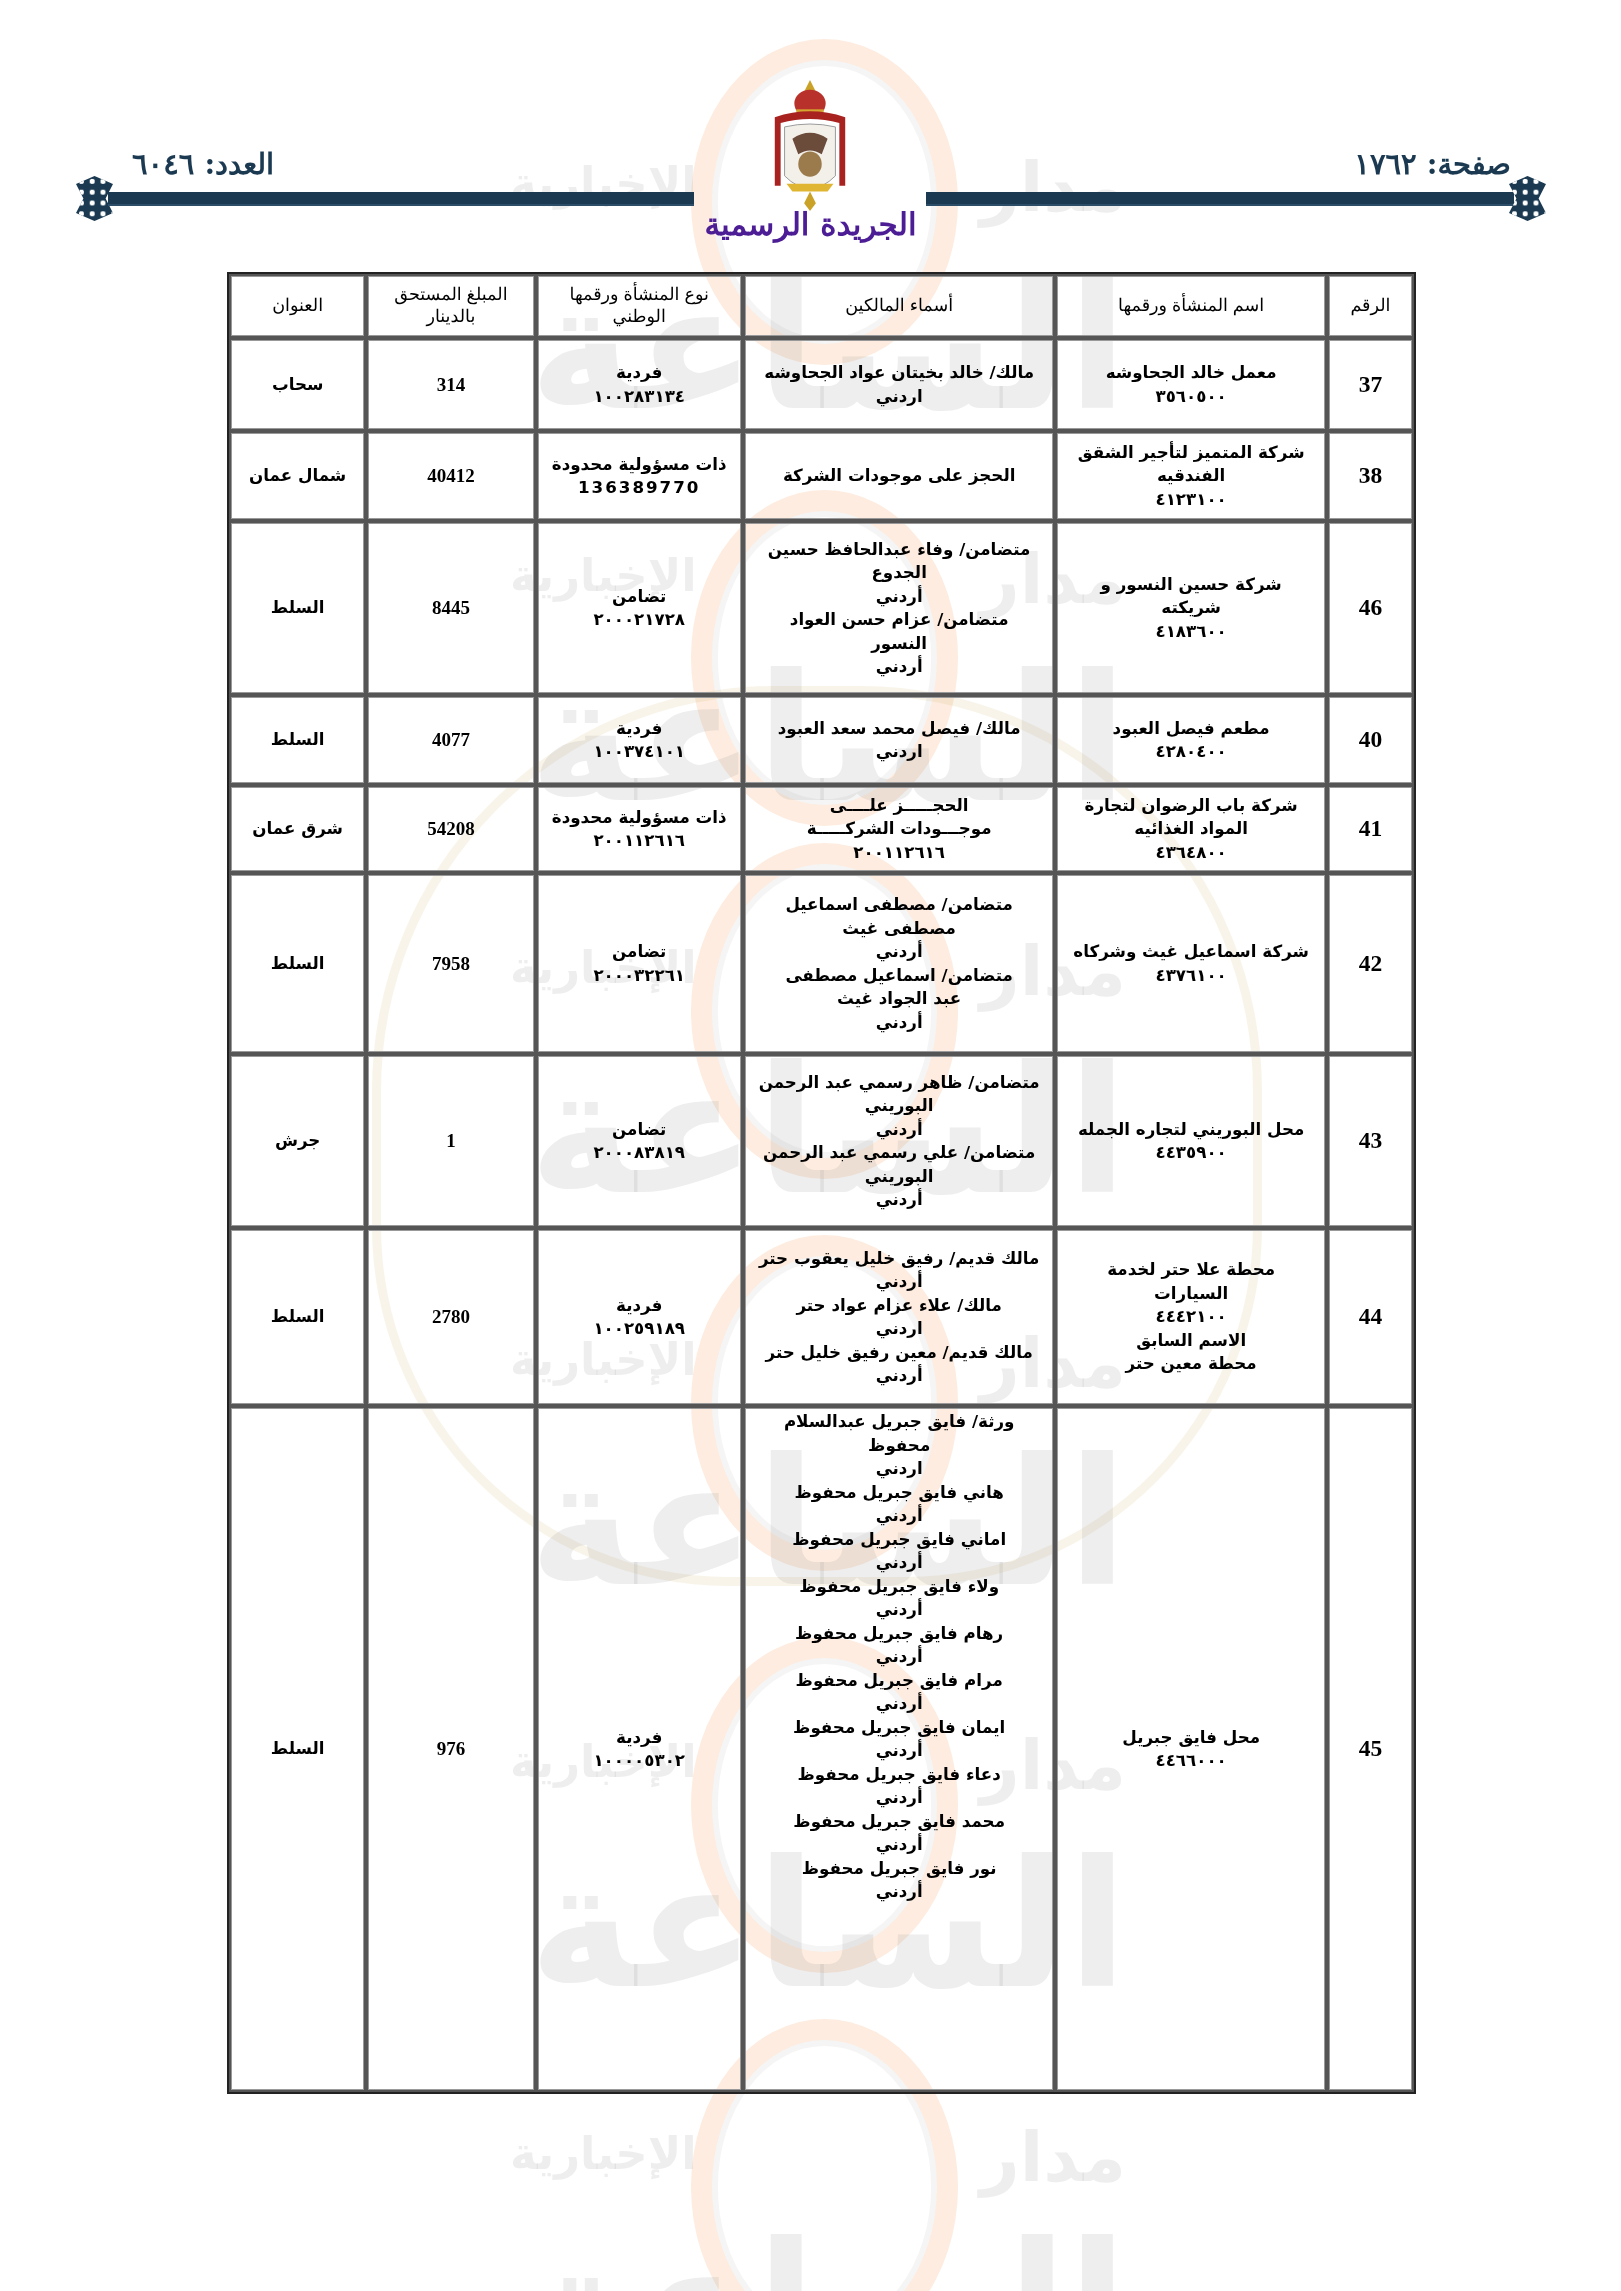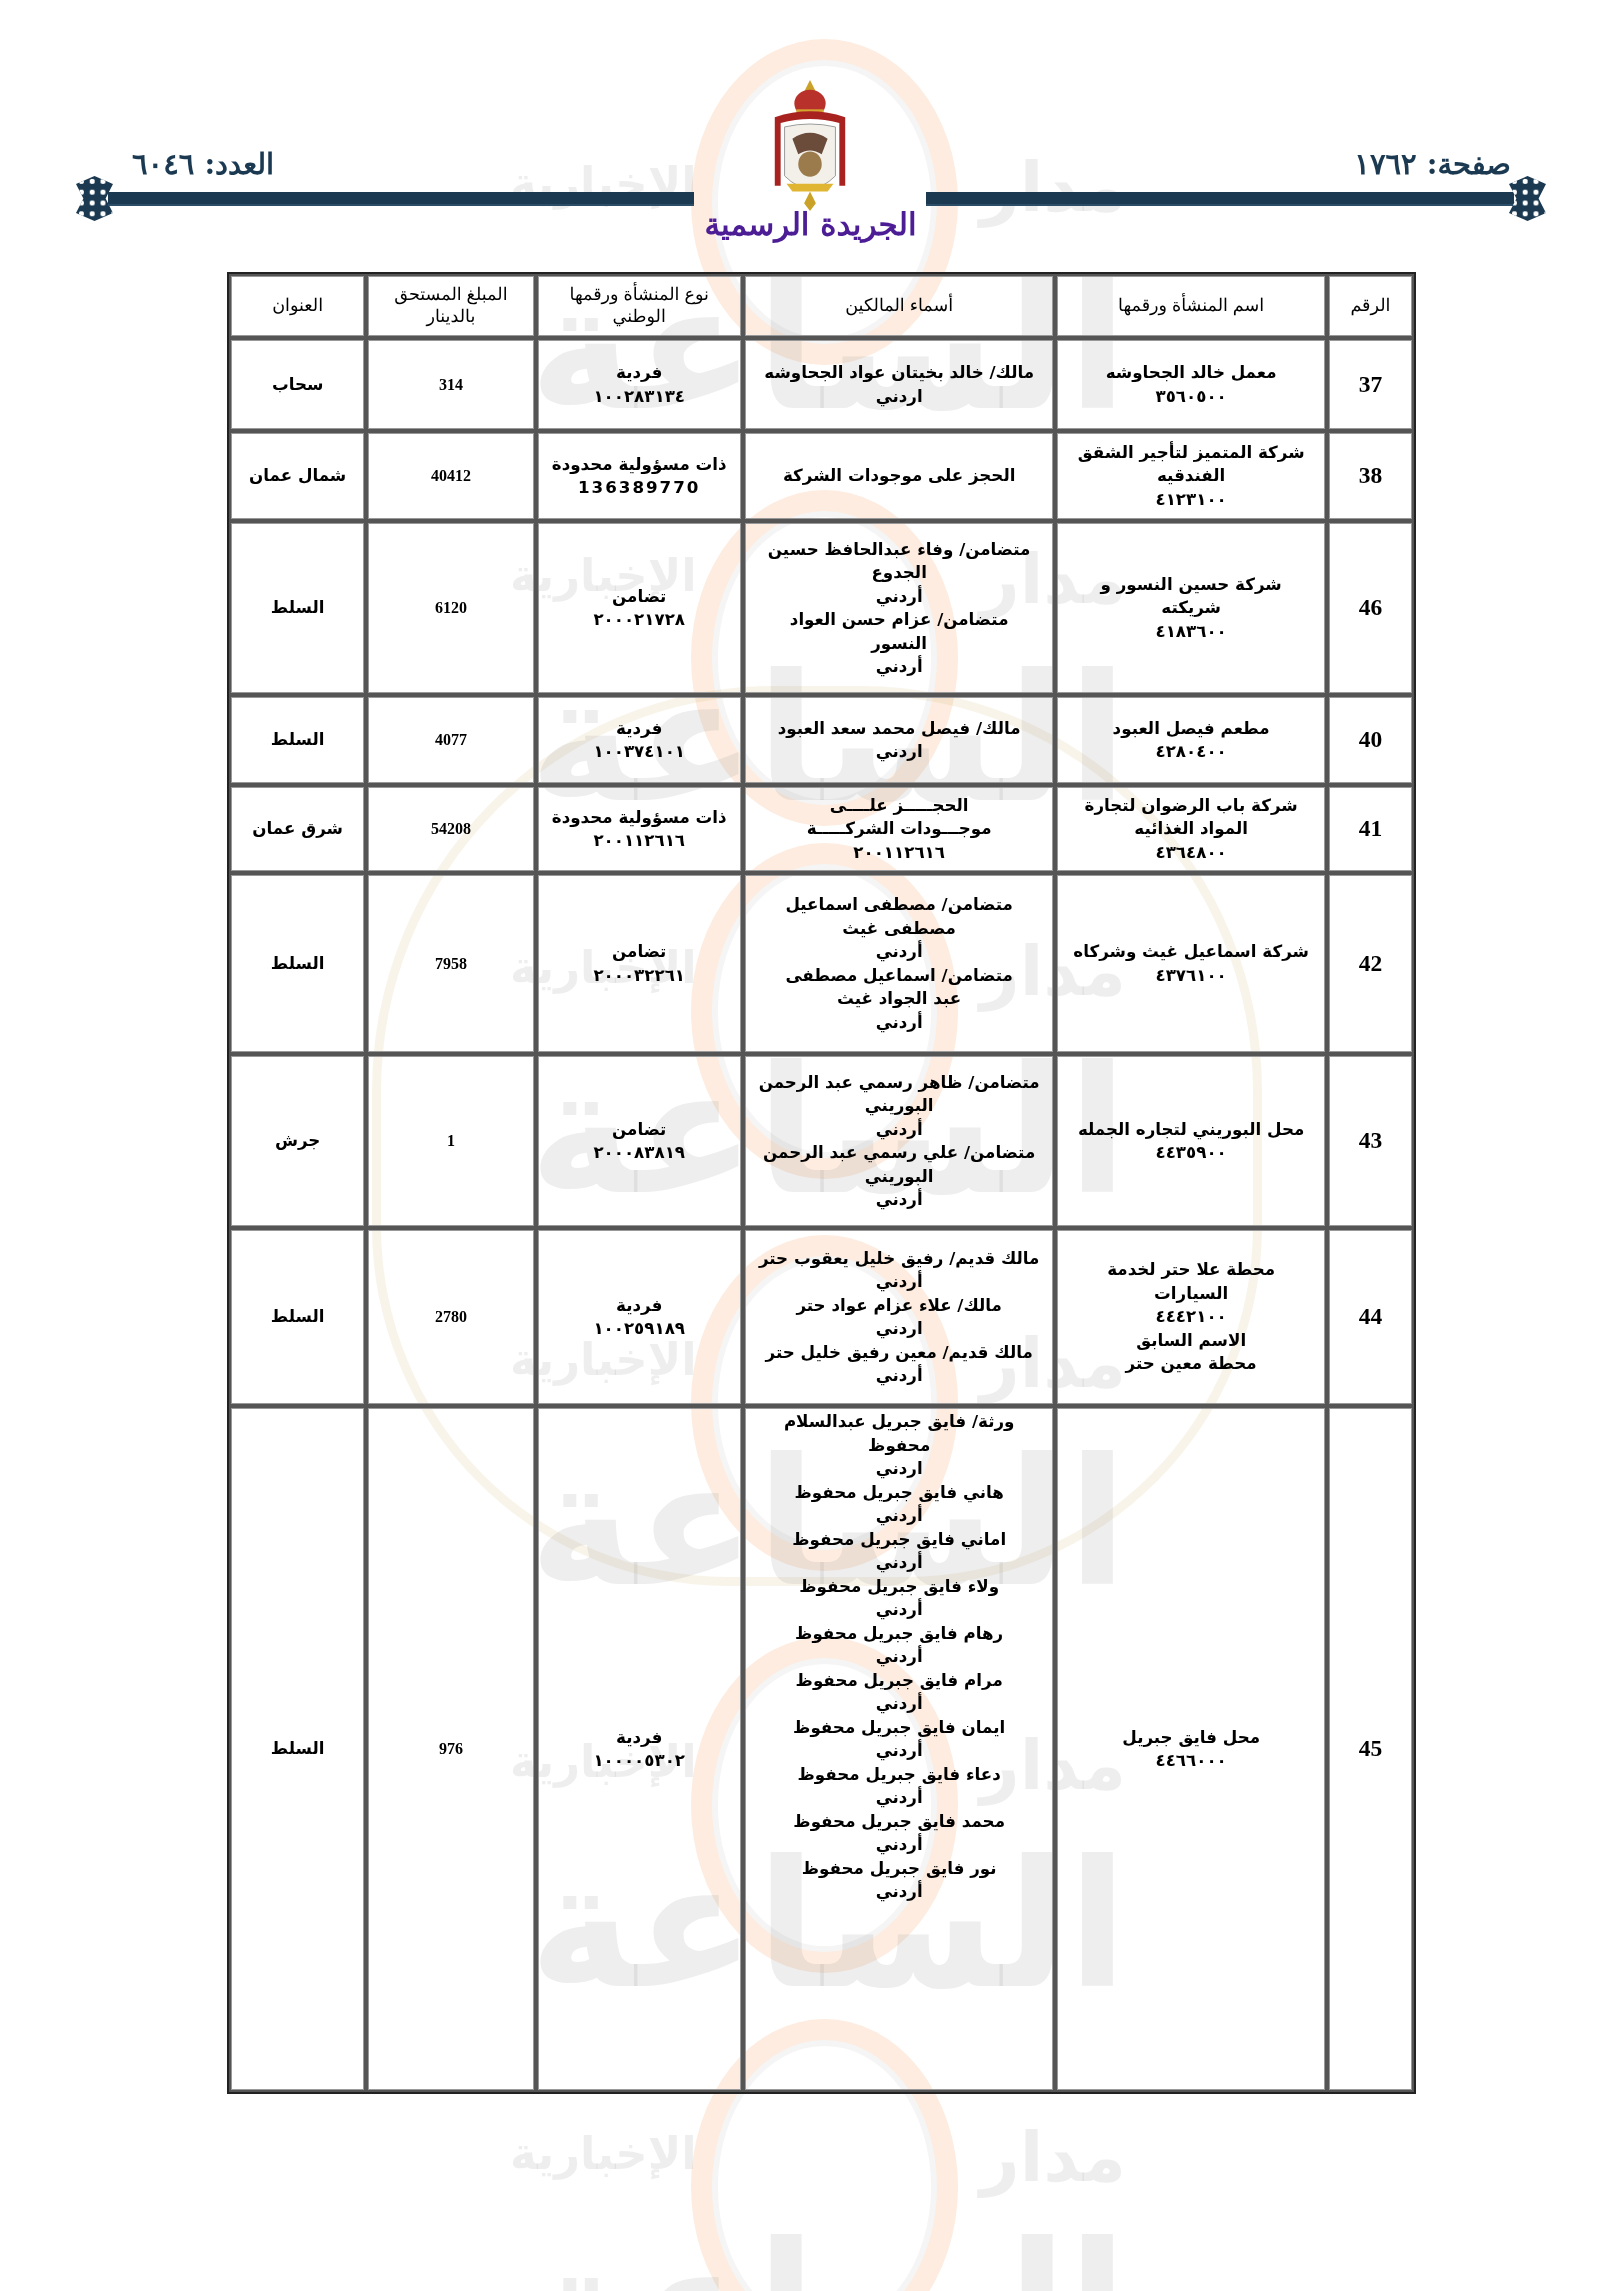--- a/index.html
+++ b/index.html
@@ -62,21 +62,21 @@
       border: 2px solid #555; outline: 1px solid #999; outline-offset: -3.9px;
       text-align: center; vertical-align: middle; padding: 2px 5.9px;
       background: transparent;
     }
     th {
       font-weight: normal; font-size: 17.6px; line-height: 21.6px; height: 56px;
       font-family: "Liberation Sans", sans-serif;
     }
     td { font-size: 16.7px; line-height: 23.5px; font-weight: bold; }
     td.num-col { font-family: "Liberation Serif", serif; font-size: 23.5px; }
-    td.amt { font-family: "Liberation Serif", serif; font-size: 16px; }
+    td.amt { font-family: "Liberation Serif", serif; font-size: 19px; }
     .line { display: block; }
     .digits { font-family: "DejaVu Sans", sans-serif; font-weight: bold; letter-spacing: 2px; }
   </style>
 </head>
 <body>
 
 <div class="wm" style="left:0;top:0;width:1621px;height:2068px;">
 
   <div class="wm-clock" style="left:691px;top:39px;width:225px;height:284px;"></div>
   <div class="wm-clock" style="left:691px;top:490px;width:225px;height:294px;"></div>
@@ -203,21 +203,21 @@
             <span class="line">الجدوع</span>
             <span class="line">أردني</span>
             <span class="line">متضامن/ عزام حسن العواد</span>
             <span class="line">النسور</span>
             <span class="line">أردني</span>
           </td>
     <td>
             <span class="line">تضامن</span>
             <span class="line digits">٢٠٠٠٢١٧٢٨</span>
           </td>
-    <td class="amt">6120</td>
+    <td class="amt">8445</td>
     <td>السلط</td>
   </tr>
         <tr style="height: 90px;">
     <td class="num-col">40</td>
     <td>
             <span class="line">مطعم فيصل العبود</span>
             <span class="line digits">٤٢٨٠٤٠٠</span>
           </td>
     <td>
             <span class="line">مالك/ فيصل محمد سعد العبود</span>

